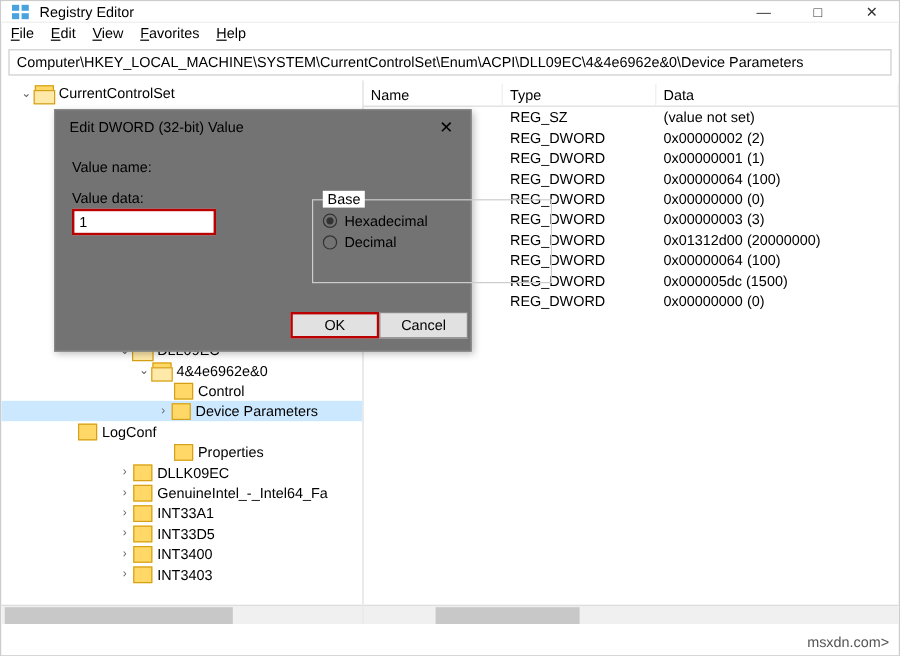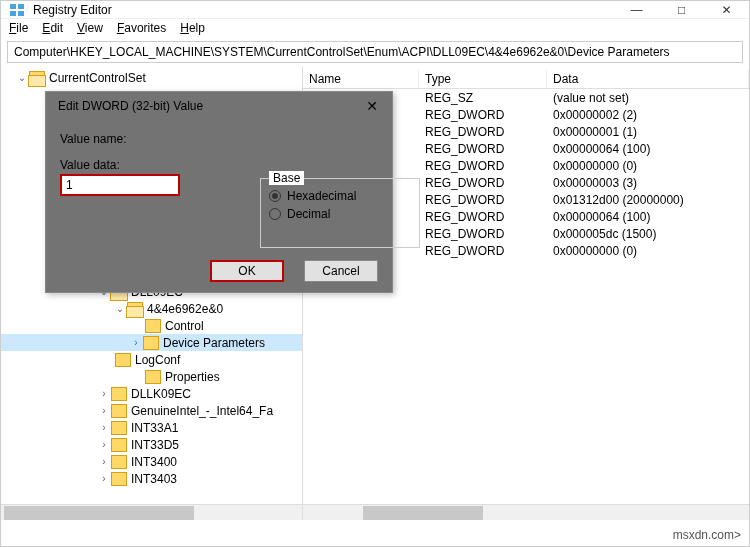--- a/index.html
+++ b/index.html
@@ -33,26 +33,26 @@
 .list-row .c-data{flex:1; padding-left:6px;}
 .dialog{position:absolute; left:44px; top:90px; width:348px; height:202px; background:#737373; border:1px solid #888; box-shadow:2px 2px 6px rgba(0,0,0,.25); z-index:10;}
 .dialog .dtb{height:28px; display:flex; align-items:center; padding-left:12px;}
 .dialog .dtb .t{flex:1;}
 .dialog .dtb .x{width:40px; text-align:center; font-size:14px;}
 .dialog .body{padding:2px 14px 10px;}
 .lbl{margin-top:10px; margin-bottom:2px;}
 .txtbox{width:312px; height:22px; border:1px solid #888; padding:2px 4px; background:#fff;}
 .txtbox.name{border:2px solid #b00;}
 .txtbox.data{width:120px; border:2px solid #b00;}
-.base-group{border:1px solid #ccc; width:160px; height:70px; position:absolute; left:214px; top:86px; padding:6px 8px;}
+.base-group{border:1px solid #ccc; width:200px; height:70px; position:absolute; left:214px; top:74px; padding:6px 8px;}
 .base-group .legend{position:absolute; top:-8px; left:8px; background:#fff; padding:0 4px;}
 .radio-row{display:flex; align-items:center; gap:6px; margin:4px 0;}
 .radio{width:12px;height:12px;border:1px solid #333;border-radius:50%;position:relative;flex-shrink:0;}
 .radio.checked::after{content:"";position:absolute;left:2px;top:2px;width:6px;height:6px;background:#333;border-radius:50%;}
-.dbtns{position:absolute; bottom:10px; right:14px; display:flex; gap:20px;}
+.dbtns{position:absolute; bottom:10px; right:2px; display:flex; gap:0;}
 .dbtn{width:74px; height:22px; border:1px solid #888; background:#e1e1e1; display:flex; align-items:center; justify-content:center;}
 .dbtn.ok{border:2px solid #b00;}
 .watermark{position:absolute; right:8px; bottom:4px; font-size:12px; color:#555;}
 .hscroll{position:absolute;bottom:0;left:0;right:0;height:16px;background:#f0f0f0;border-top:1px solid #ddd;display:flex;align-items:center;}
 .hscroll .thumb{height:14px;background:#c8c8c8;margin-left:3px;}
 </style>
 </head>
 <body>
 
 <div class="titlebar">
@@ -109,21 +109,21 @@
     </div>
     <div class="tree-row" style="padding-left:144px;">
       <span class="fold"></span>
       <span>Control</span>
     </div>
     <div class="tree-row sel" style="padding-left:128px;">
       <span class="exp">›</span>
       <span class="fold"></span>
       <span>Device Parameters</span>
     </div>
-    <div class="tree-row" style="padding-left:114px;">
+    <div class="tree-row" style="padding-left:64px;">
       <span class="fold"></span>
       <span>LogConf</span>
     </div>
     <div class="tree-row" style="padding-left:144px;">
       <span class="fold"></span>
       <span>Properties</span>
     </div>
     <div class="tree-row" style="padding-left:96px;">
       <span class="exp">›</span>
       <span class="fold"></span>

